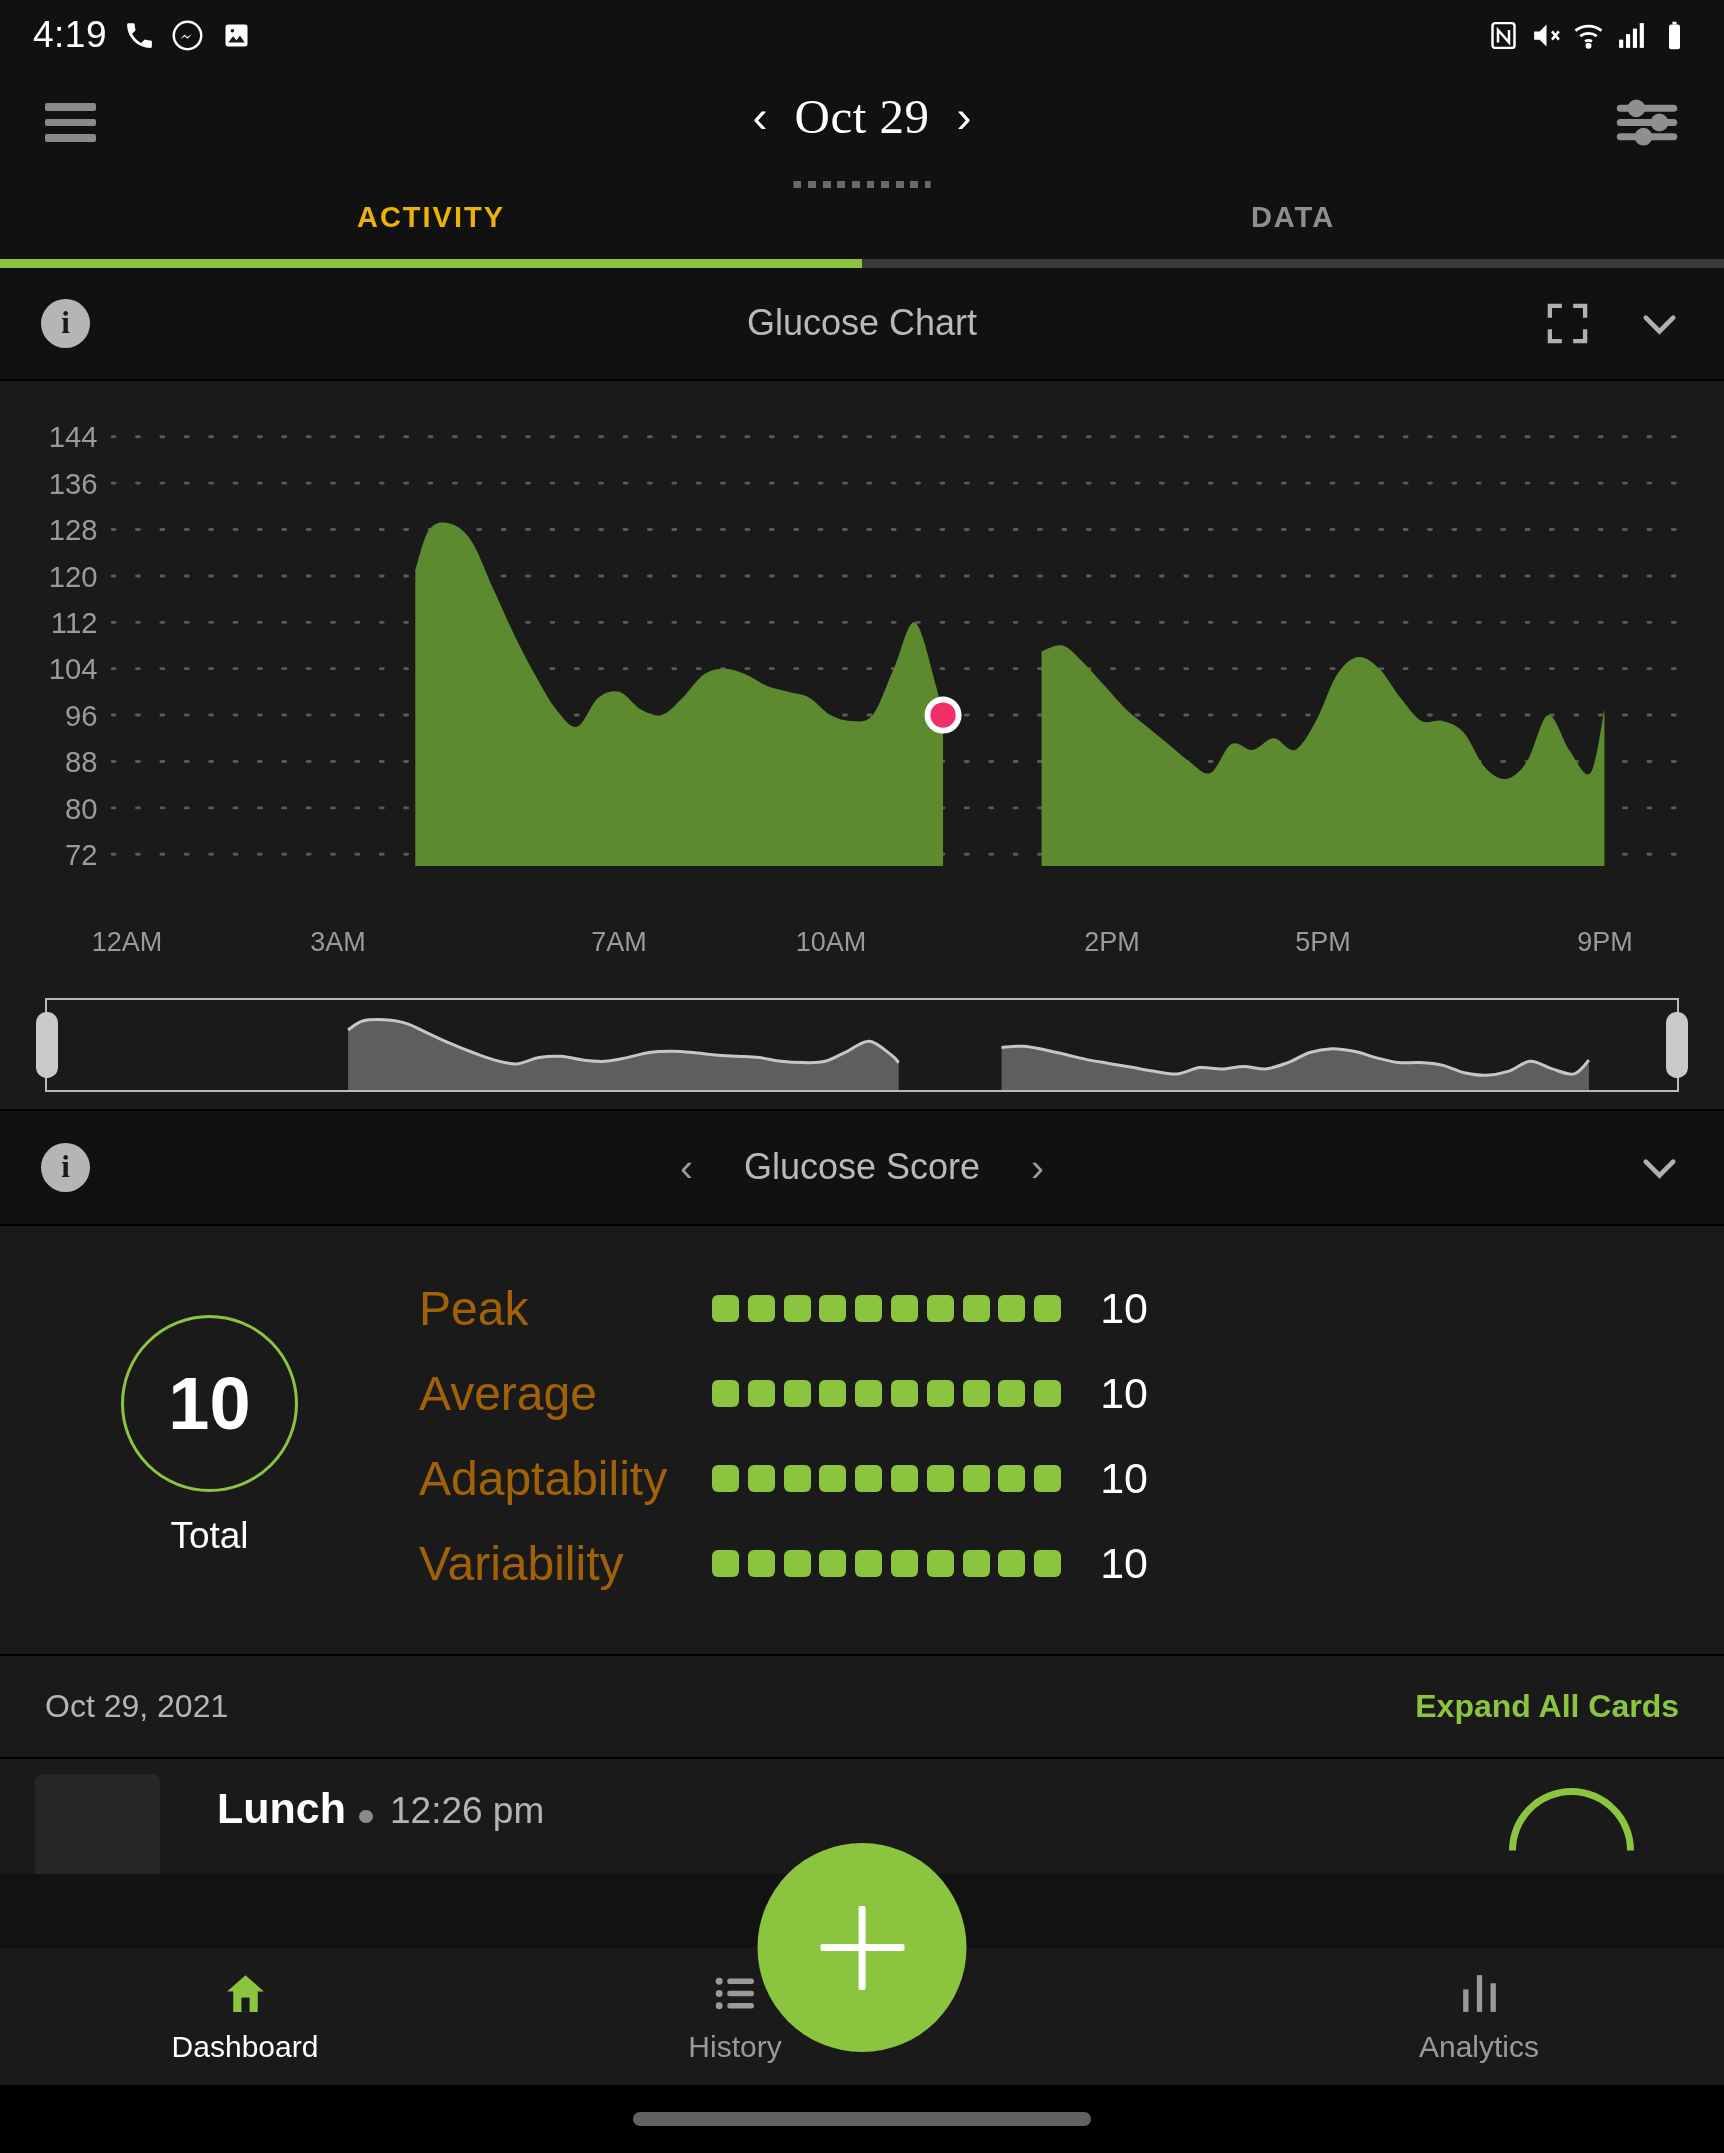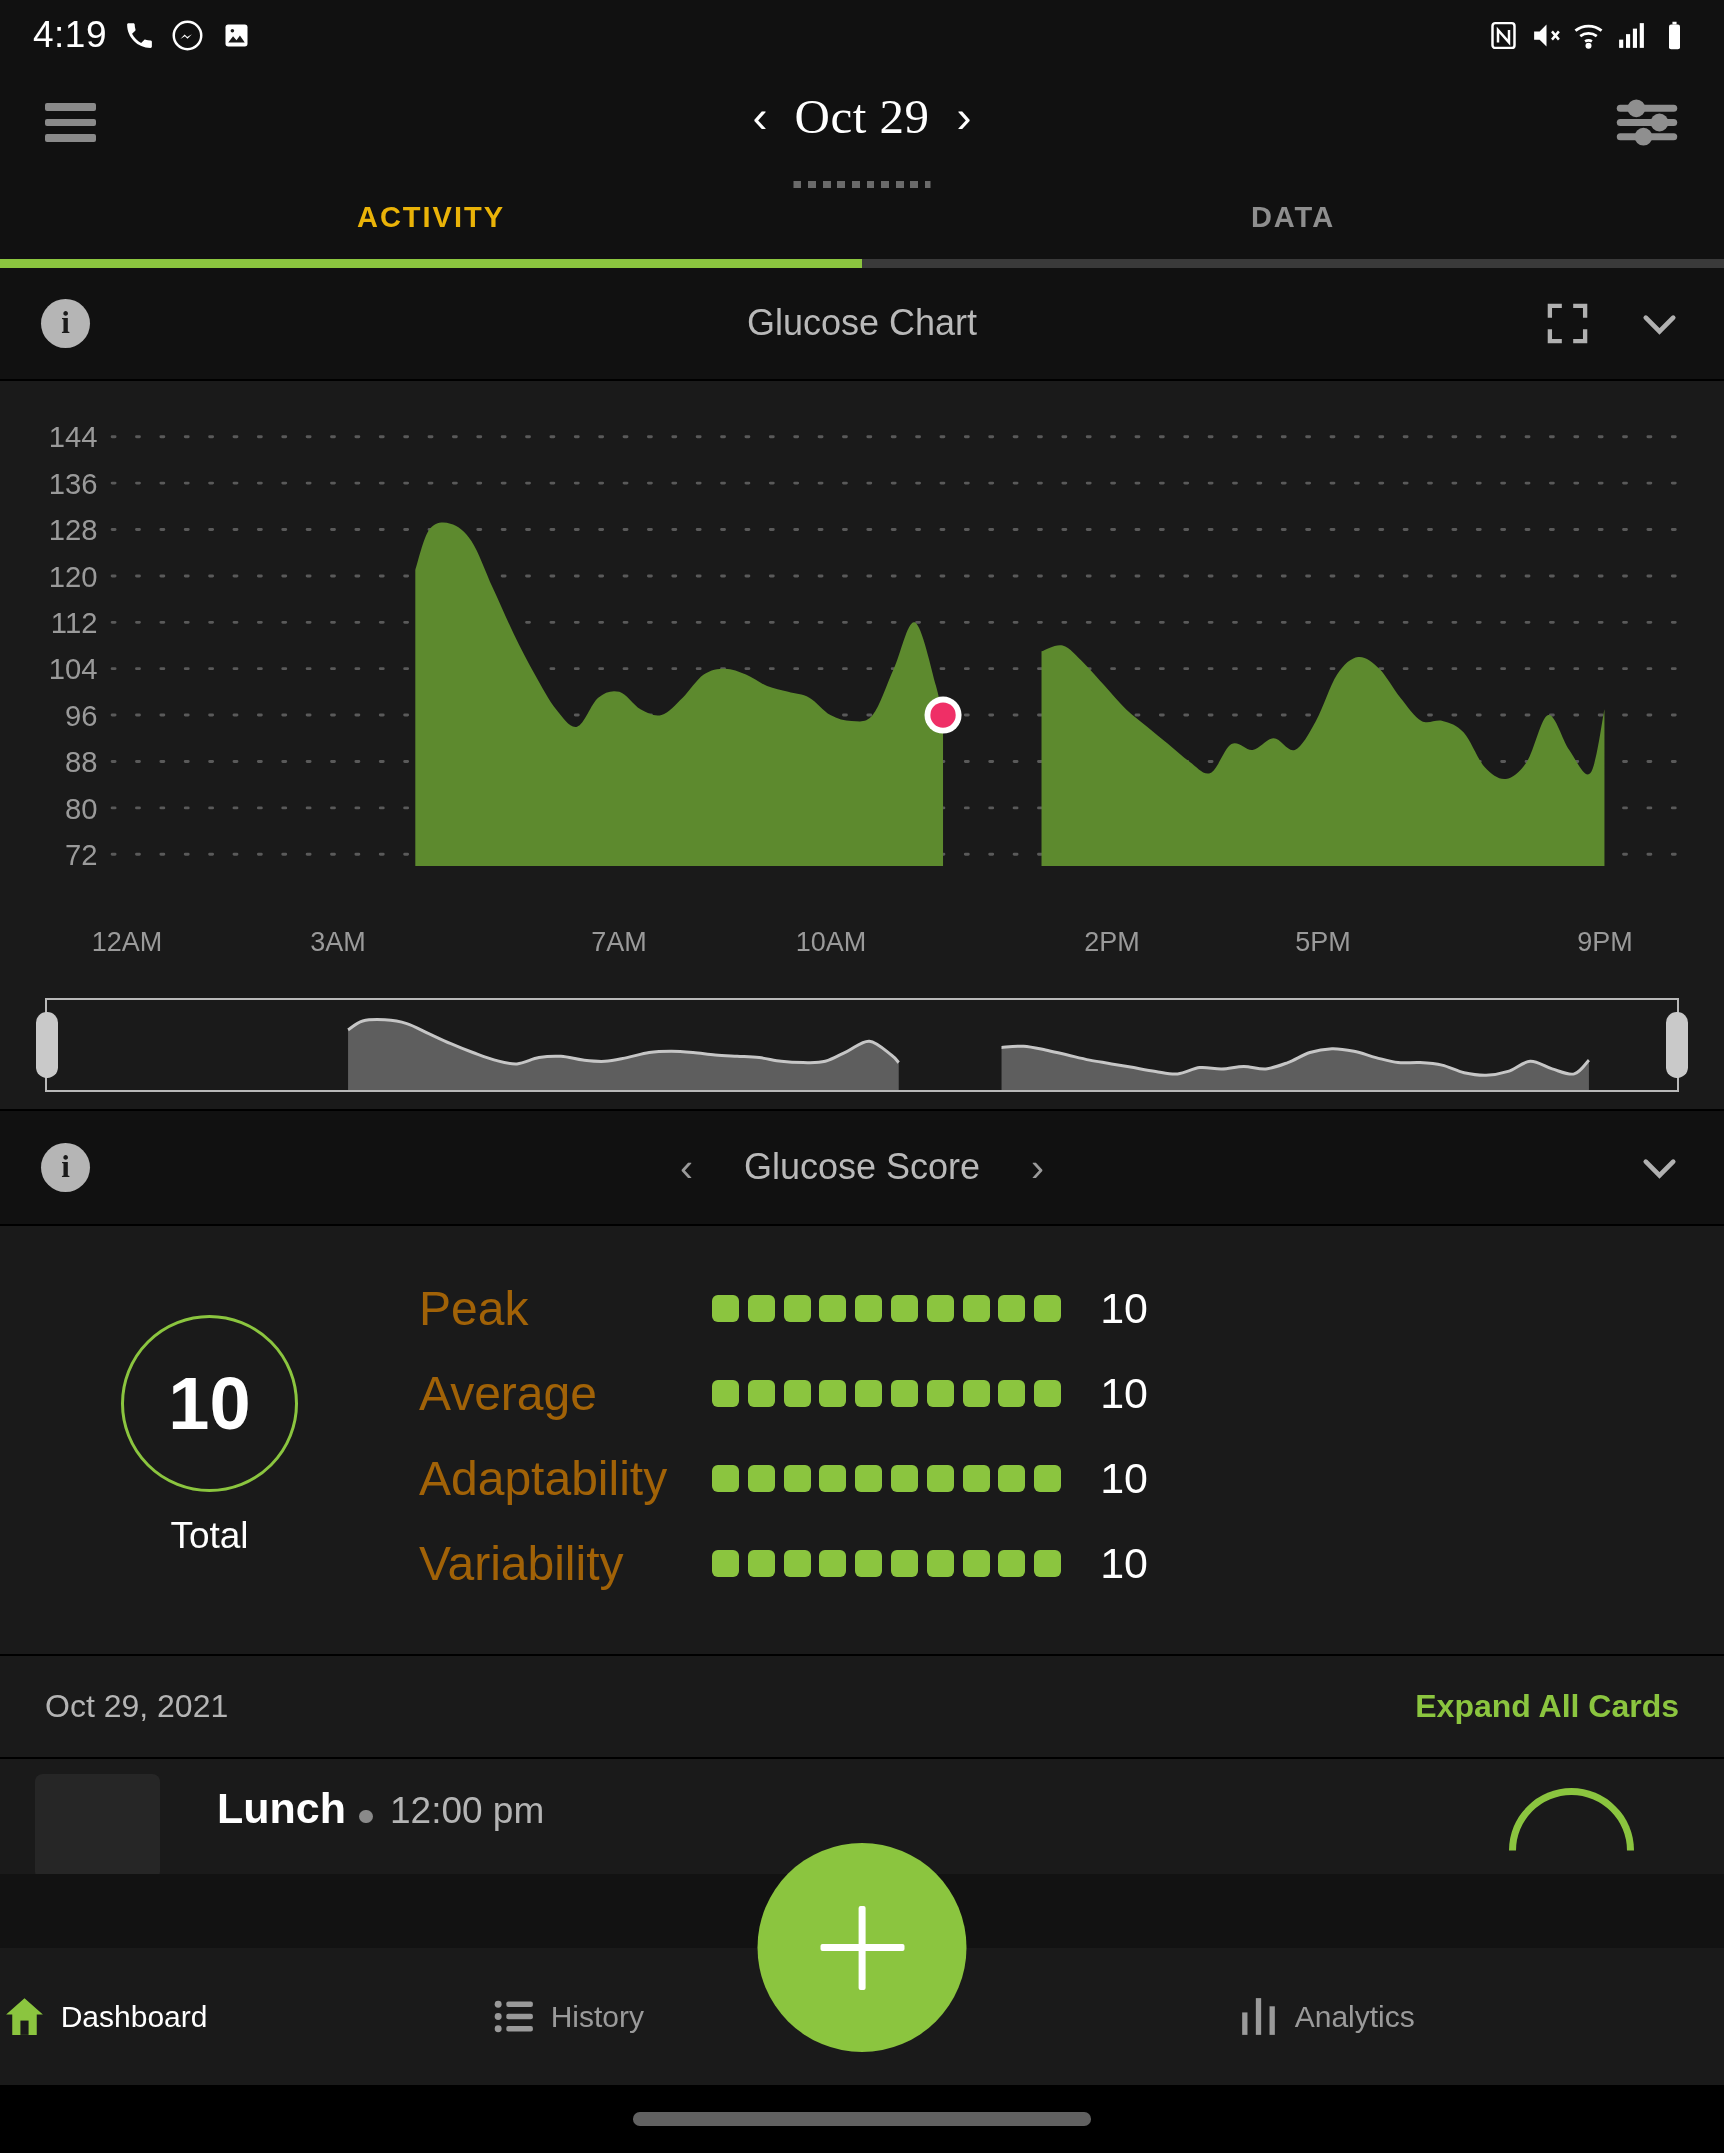--- a/index.html
+++ b/index.html
@@ -116,21 +116,21 @@
   .lunch-dot { position:absolute; left:359px; top:51px; width:13.7px; height:13.7px;
     background:#8a8a8a; border-radius:50%; }
   .lunch-time { position:absolute; left:390px; top:31px; font-size:37px; color:#b4b4b4; }
   .lunch-ring { position:absolute; right:90px; top:29px; width:125px; height:125px;
     border-radius:50%; border:7.8px solid #8bc53f; border-bottom-color:transparent;
     border-left-color:transparent; transform:rotate(-45deg); }
 
   
   .bottomnav { position:absolute; left:0; bottom:68px; width:1724px; height:137px;
     background:#1a1a1a; display:flex; align-items:center; }
-  .navitem { flex:1; display:flex; flex-direction:row; align-items:center; gap:11.7px; cursor:pointer; }
+  .navitem { flex:1; display:flex; flex-direction:column; align-items:center; gap:11.7px; cursor:pointer; }
   .navitem .nico { width:49px; height:49px; }
   .navitem .nico svg { width:100%; height:100%; }
   .navitem .nlbl { font-size:30px; color:#9a9a9a; }
   .navitem.active .nlbl { color:#fff; }
   .navspacer { width:254px; }
   .fab { position:absolute; left:50%; transform:translateX(-50%); bottom:101px;
     width:209px; height:209px; border-radius:50%; background:#8bc53f;
     display:flex; align-items:center; justify-content:center; cursor:pointer; z-index:5; }
   .fab .plus { position:relative; width:84px; height:84px; }
   .fab .plus:before, .fab .plus:after { content:""; position:absolute; background:#fff; border-radius:2px; }
@@ -406,21 +406,21 @@
 
   <div class="date-row">
     <span class="d">Oct 29, 2021</span>
     <span class="exp">Expand All Cards</span>
   </div>
 
   <div class="lunch">
     <div class="lunch-thumb"></div>
     <div class="lunch-title">Lunch</div>
     <div class="lunch-dot"></div>
-    <div class="lunch-time">12:00 pm</div>
+    <div class="lunch-time">12:26 pm</div>
     <div class="lunch-ring"></div>
   </div>
 
   <div class="fab">
     <div class="plus"></div>
   </div>
 
   <div class="bottomnav">
     <div class="navitem active">
       <span class="nico">

